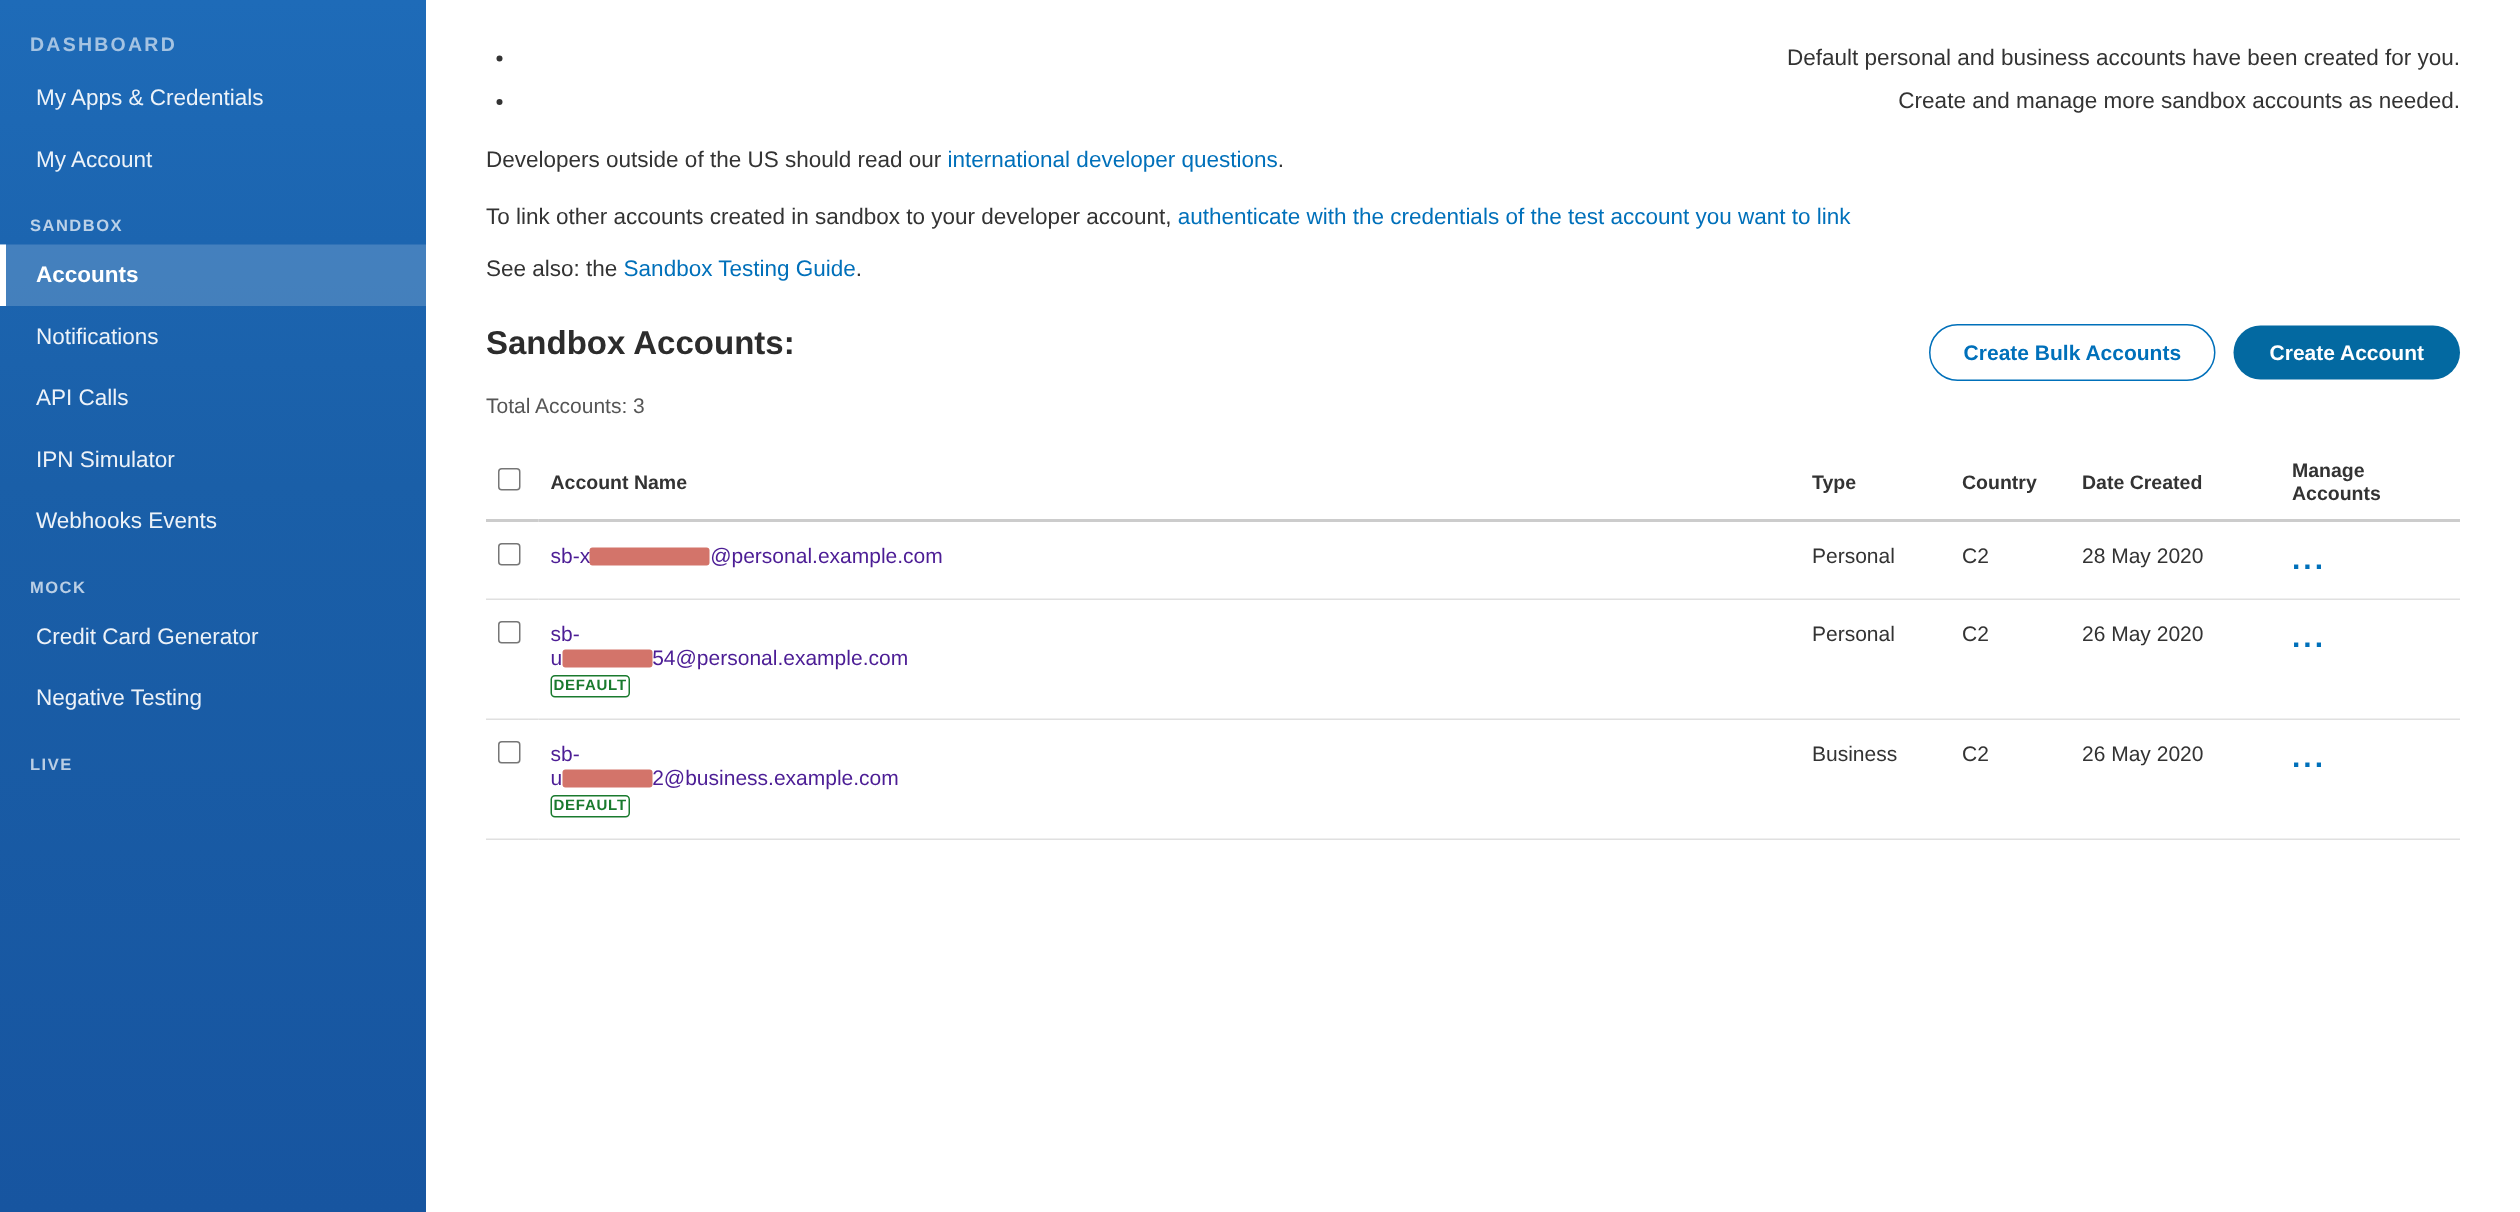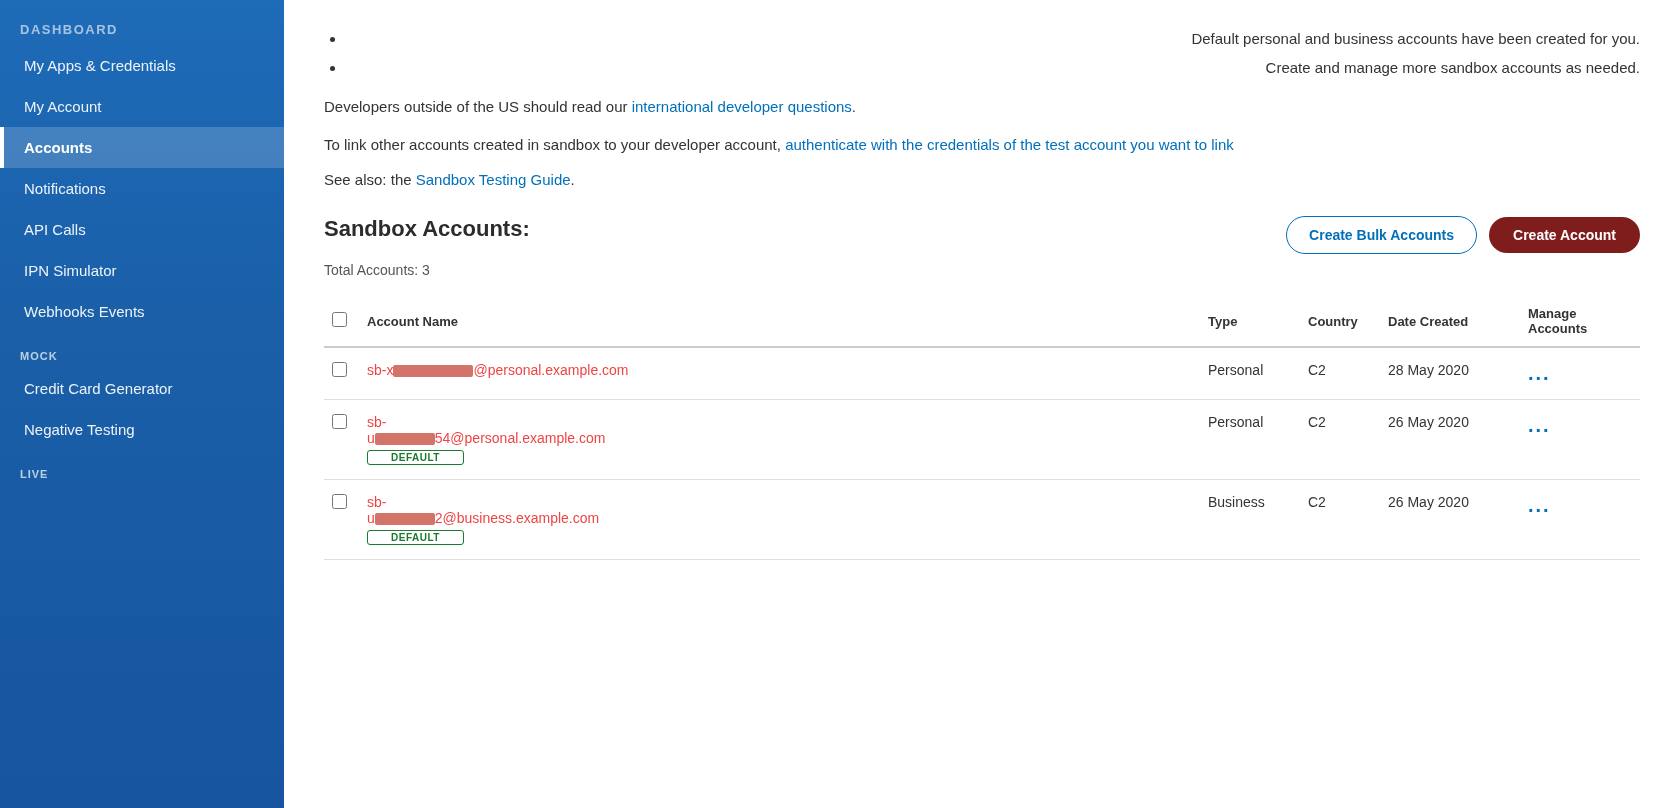--- a/index.html
+++ b/index.html
@@ -104,21 +104,21 @@
       border: 1.5px solid #0070ba;
       background: #fff;
       color: #0070ba;
       padding: 10px 22px;
       border-radius: 22px;
       font-size: 14px;
       font-weight: 600;
       cursor: pointer;
     }
     .btn-primary {
-      background: #7f1d1d;
+      background: #0369a1;
       color: #fff;
       border: none;
       padding: 10px 24px;
       border-radius: 22px;
       font-size: 14px;
       font-weight: 600;
       cursor: pointer;
     }
 
     .total-accounts {
@@ -153,36 +153,36 @@
     .accounts-table .country-col { width: 80px; margin-left: 48px; }
     .accounts-table .date-col { width: 140px; }
     .accounts-table .manage-col { width: 120px; }
 
     .default-badge {
       display: inline-block;
       border: 1.5px solid #1a7a2e;
       color: #1a7a2e;
       font-size: 10px;
       font-weight: 700;
-      padding: 1px 23px;
+      padding: 1px 1px;
       border-radius: 3px;
       margin-top: 4px;
       letter-spacing: 0.5px;
     }
     .manage-dots {
       color: #0070ba;
       font-size: 20px;
       cursor: pointer;
       font-weight: 700;
       letter-spacing: 2px;
     }
 
     .account-email {
       font-size: 14px;
-      color: #ef4444;
+      color: #4c1d95;
     }
 
     input[type="checkbox"] {
       width: 15px;
       height: 15px;
       cursor: pointer;
     }
 
     
     .redact {
@@ -196,20 +196,21 @@
   </style>
 </head>
 <body>
 
 <div id="sidebar">
   <div class="sidebar-title">DASHBOARD</div>
 
   <div class="sidebar-item">My Apps &amp; Credentials</div>
   <div class="sidebar-item">My Account</div>
 
+  <div class="sidebar-section-label">SANDBOX</div>
 
   <div class="sidebar-item active">Accounts</div>
   <div class="sidebar-item">Notifications</div>
   <div class="sidebar-item">API Calls</div>
   <div class="sidebar-item">IPN Simulator</div>
   <div class="sidebar-item">Webhooks Events</div>
 
   <div class="sidebar-section-label">MOCK</div>
 
   <div class="sidebar-item">Credit Card Generator</div>

